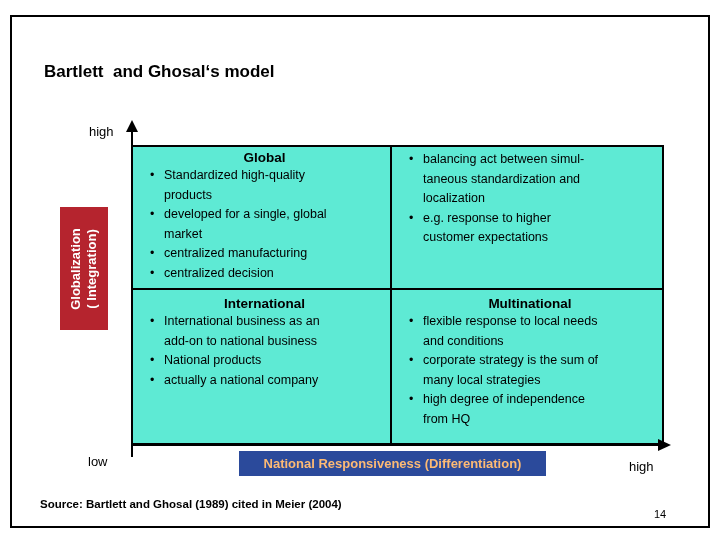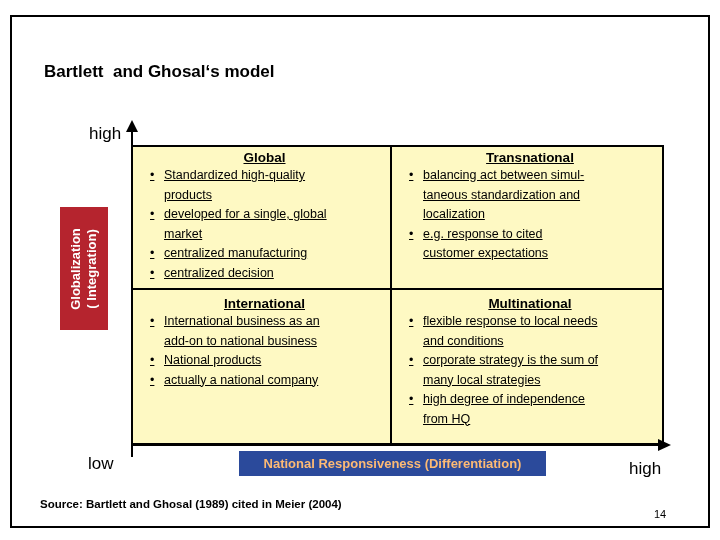--- a/index.html
+++ b/index.html
@@ -23,21 +23,21 @@
     border-left: 6px solid transparent; border-right: 6px solid transparent;
     border-bottom: 12px solid #000;
   }
   .x-axis-line { position: absolute; left: 119px; top: 426px; width: 530px; height: 3px; background: #000; }
   .x-arrow {
     position: absolute; left: 646px; top: 422px; width: 0; height: 0;
     border-top: 6px solid transparent; border-bottom: 6px solid transparent;
     border-left: 13px solid #000;
   }
 
-  .axis-label { position: absolute; font-size: 17px; }
+  .axis-label { position: absolute; font-size: 13px; }
   .y-high { left: 77px; top: 107px; }
   .origin-low { left: 76px; top: 437px; }
   .x-high { left: 617px; top: 442px; }
 
   
   .y-label-box {
     position: absolute; left: 48px; top: 190px; width: 48px; height: 123px;
     background: #B5242E;
   }
   .y-label-box .rot {
@@ -46,22 +46,21 @@
     width: 123px; text-align: center;
     color: #fff; font-weight: bold; font-size: 13px; line-height: 16px;
     white-space: pre;
   }
 
   
   .matrix {
     position: absolute; left: 119px; top: 128px; width: 533px; height: 298px;
     border: 2px solid #000; border-bottom: none;
     display: grid; grid-template-columns: 259px 1fr; grid-template-rows: 143px 1fr;
-    background: #fef9c3;
-    text-decoration: underline;
+    background: #5eead4;
   }
   .quad { padding: 3px 10px 0 16px; overflow: hidden; }
   .quad.q0, .quad.q2 { border-right: 2px solid #000; }
   .quad.q0, .quad.q1 { border-bottom: 2px solid #000; }
   .quad.q2, .quad.q3 { padding-top: 6px; }
   .q-title { text-align: center; font-weight: bold; font-size: 13.5px; margin-bottom: 1px; }
   .q-list { list-style: none; font-size: 12.5px; line-height: 19.5px; }
   .q-list li { display: flex; }
   .bdot { flex: none; width: 15px; padding-left: 1px; }
   .btext { white-space: pre-wrap; }
@@ -110,31 +109,30 @@
             <span class="bdot">•</span>
             <span class="btext">centralized manufacturing</span>
           </li>
           <li>
             <span class="bdot">•</span>
             <span class="btext">centralized decision</span>
           </li>
         </ul>
     </div>
     <div class="quad q1">
-      <div class="q-title">Transnational</div>
       <ul class="q-list">
           <li>
             <span class="bdot">•</span>
             <span class="btext">balancing act between simul-
 taneous standardization and
 localization</span>
           </li>
           <li>
             <span class="bdot">•</span>
-            <span class="btext">e.g. response to cited
+            <span class="btext">e.g. response to higher
 customer expectations</span>
           </li>
         </ul>
     </div>
     <div class="quad q2">
       <div class="q-title">International</div>
       <ul class="q-list">
           <li>
             <span class="bdot">•</span>
             <span class="btext">International business as an

